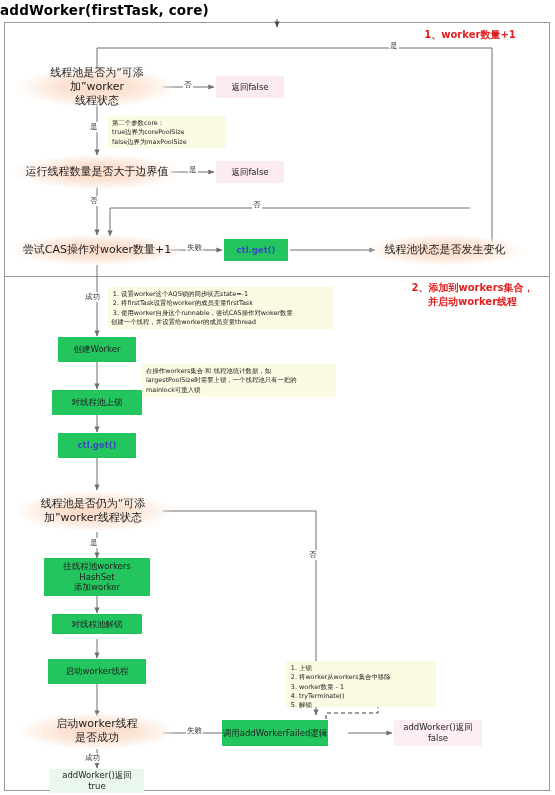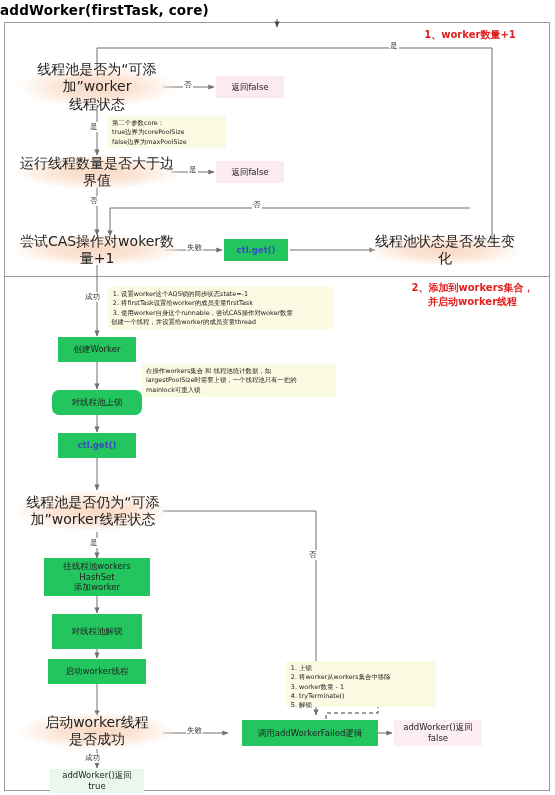--- a/index.html
+++ b/index.html
@@ -41,21 +41,21 @@
   .ret-false{            
     background:#fbeaf0;font-size:8.5px;color:#222;
   }
   .ret-false.plain{background:#fdeef2;}
   .ret-true{             
     background:#eaf7ee;font-size:8.5px;color:#222;
   }
 
   
   .decision{
-    font-size:14px;color:#222;
+    font-size:11px;color:#222;
     background:
       radial-gradient(closest-side ellipse at 50% 50%,
         #f9d9c6 0%, #fbe3d3 45%, #fdf0e7 72%, rgba(253,240,231,0) 100%);
   }
   .decision .dtxt{position:relative;z-index:2;padding:0 6px;}
 
   
   .note{
     position:absolute;background:#fbfbe3;box-sizing:border-box;
     font-size:6.4px;color:#1a1a1a;line-height:1.45;padding:3px 4px;
@@ -202,40 +202,40 @@
   <div class="node proc" style="left:58px;top:337px;width:78px;height:25px;">
     <span>创建Worker</span>
   </div>
 
   <div class="note" style="left:142px;top:364px;width:194px;height:33px;">
     <span class="nl">在操作workers集合 和 线程池统计数据，如</span>
     <span class="nl">largestPoolSize时需要上锁，一个线程池只有一把的</span>
     <span class="nl">mainlock可重入锁</span>
   </div>
 
-  <div class="node proc" style="left:52px;top:390px;width:90px;height:25px;border-radius:7px;">
+  <div class="node proc" style="left:52px;top:390px;width:90px;height:25px;">
     <span>对线程池上锁</span>
   </div>
 
   <div class="node proc codey" style="left:58px;top:433px;width:78px;height:25px;">
     <span>ctl.get()</span>
   </div>
 
   <div class="node decision" style="left:14px;top:490px;width:158px;height:42px;border-radius:50%;">
     <span class="dtxt" style="white-space:pre-line;">线程池是否仍为“可添
 加”worker线程状态</span>
   </div>
 
   <div class="node proc" style="left:44px;top:558px;width:106px;height:38px;">
     <span style="white-space:pre-line;">往线程池workers
 HashSet
 添加worker</span>
   </div>
 
-  <div class="node proc" style="left:52px;top:614px;width:90px;height:35px;justify-content:center;">
+  <div class="node proc" style="left:52px;top:614px;width:90px;height:20px;justify-content:center;">
     <span>对线程池解锁</span>
   </div>
 
   <div class="node proc" style="left:48px;top:659px;width:98px;height:25px;">
     <span>启动worker线程</span>
   </div>
 
   <div class="note" style="left:286px;top:638px;width:150px;height:46px;margin-top:23px;">
     <ol>
       <li>上锁</li>
@@ -244,21 +244,21 @@
       <li>tryTerminate()</li>
       <li>解锁</li>
     </ol>
   </div>
 
   <div class="node decision" style="left:18px;top:712px;width:158px;height:38px;border-radius:50%;">
     <span class="dtxt" style="white-space:pre-line;">启动worker线程
 是否成功</span>
   </div>
 
-  <div class="node proc" style="left:242px;top:720px;width:136px;height:26px;">
+  <div class="node proc" style="left:222px;top:720px;width:106px;height:26px;">
     <span>调用addWorkerFailed逻辑</span>
   </div>
 
   <div class="node ret-false plain" style="left:394px;top:720px;width:88px;height:26px;">
     <span style="white-space:pre-line;">addWorker()返回
 false</span>
   </div>
 
   <div class="node ret-true" style="left:50px;top:769px;width:94px;height:24px;">
     <span style="white-space:pre-line;">addWorker()返回

